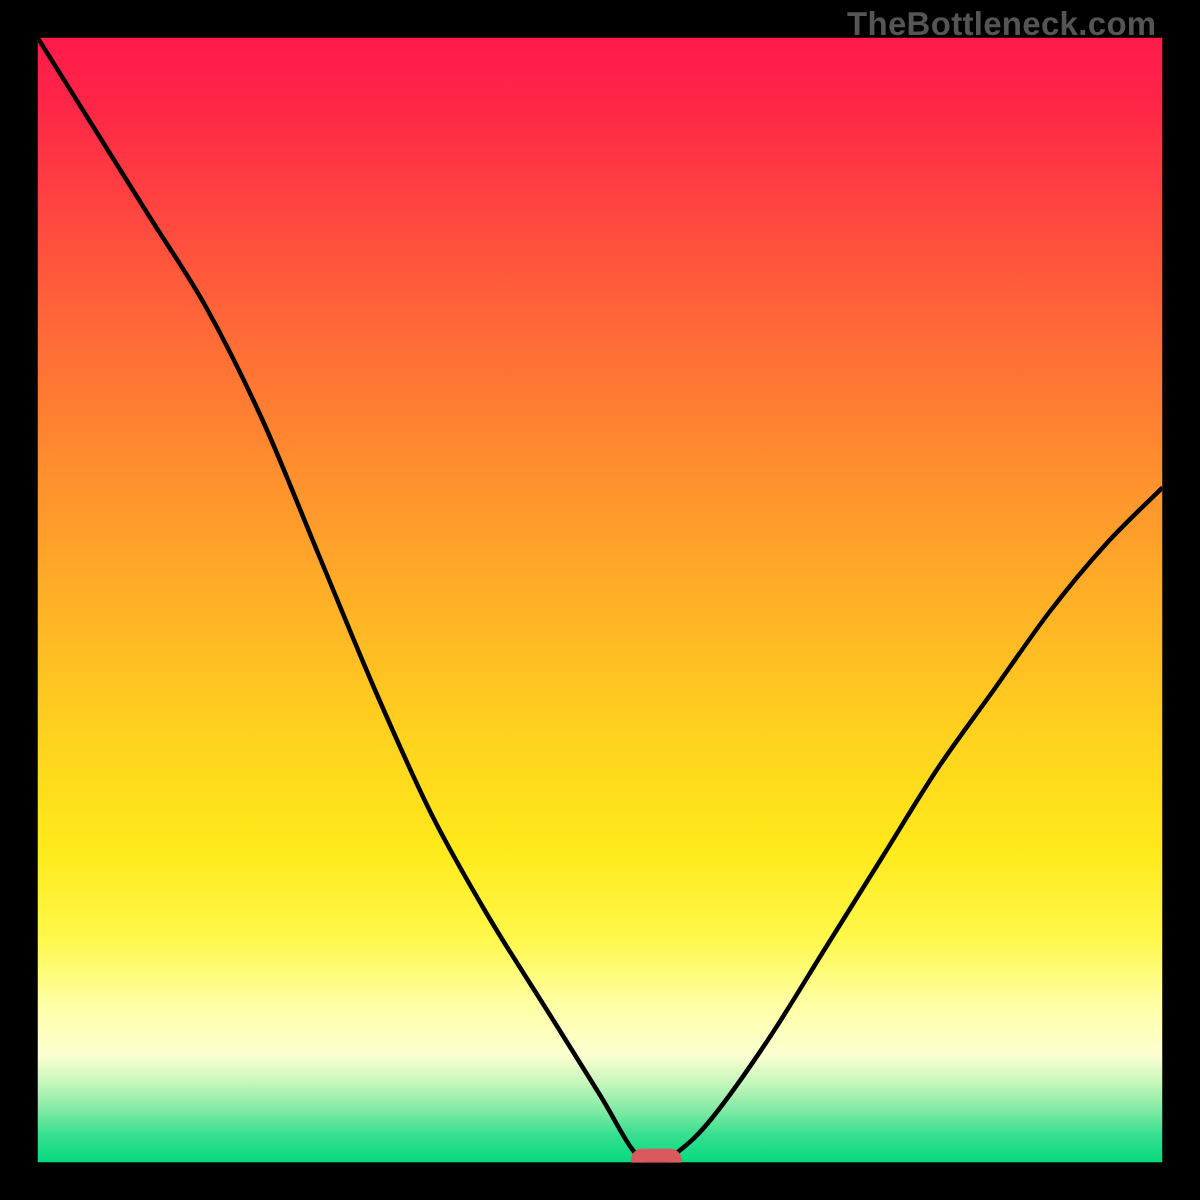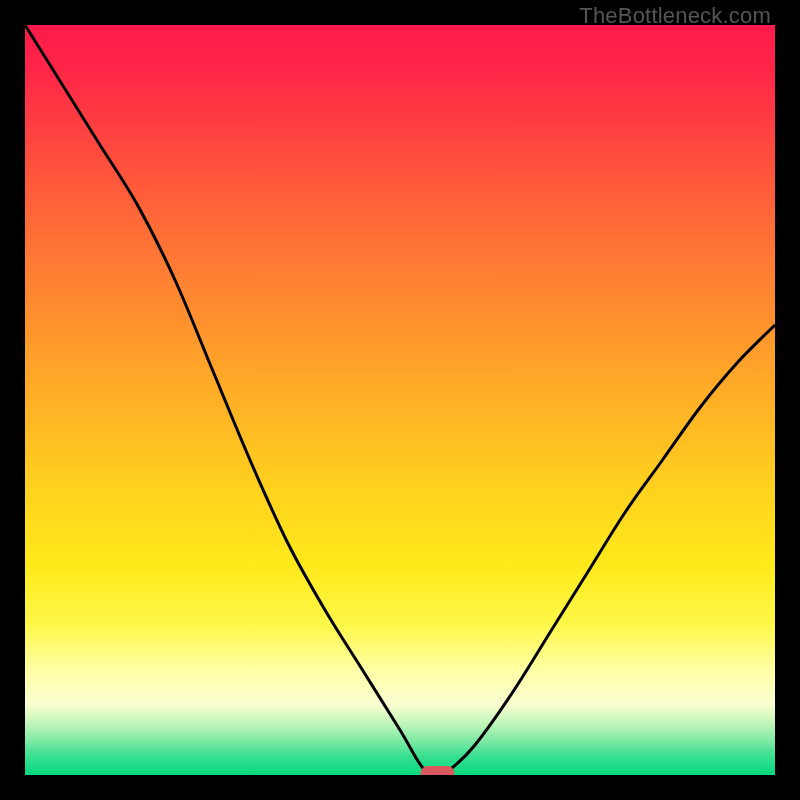--- a/index.html
+++ b/index.html
@@ -36,21 +36,21 @@
     width: 100%;
     height: 100%;
   }
   .watermark {
     position: absolute;
     top: 3px;
     right: 29px;
     color: #555555;
     font-family: Arial, Helvetica, sans-serif;
     font-size: 22px;
-    font-weight: 400;
+    font-weight: 700;
     letter-spacing: 0.2px;
   }
 </style>
 </head>
 <body>
 
 <div class="chart-container">
   <div class="plot-area">
     <svg class="gradient-bg" viewBox="0 0 750 750" preserveAspectRatio="none">
       <defs>

